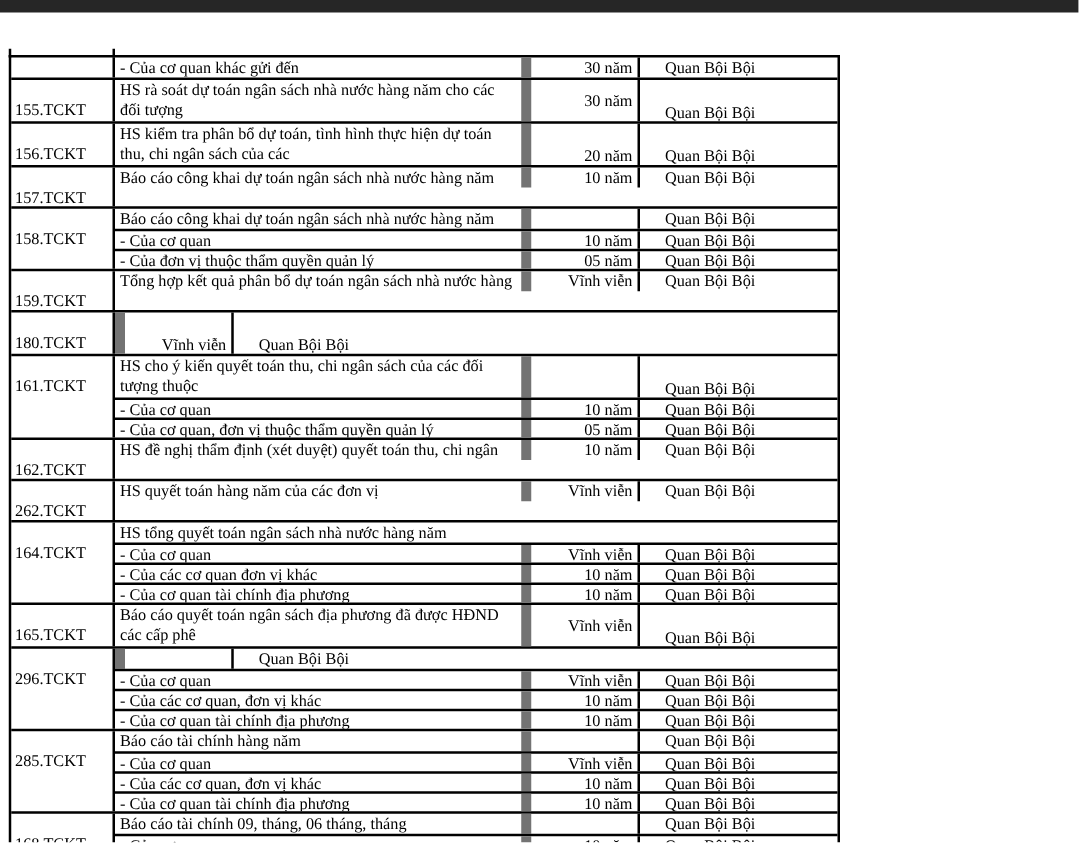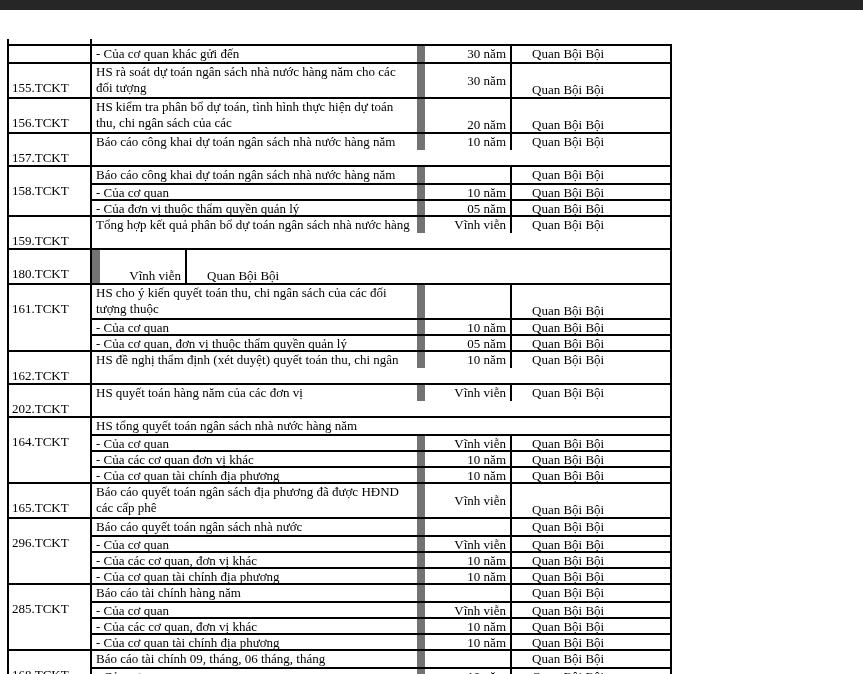--- a/index.html
+++ b/index.html
@@ -159,21 +159,21 @@
         <div class="code cellbox">162.TCKT</div>
         <div class="rows">
           <div class="row h1">
             <div class="desc cellbox">HS đề nghị thẩm định (xét duyệt) quyết toán thu, chi ngân sách nhà nước</div>
             <div class="dur cellbox ">10 năm</div>
             <div class="name cellbox ">Quan Bội Bội</div>
           </div>
         </div>
       </div>
       <div class="group">
-        <div class="code cellbox">202.TCKT</div>
+        <div class="code cellbox">262.TCKT</div>
         <div class="rows">
           <div class="row h1">
             <div class="desc cellbox">HS quyết toán hàng năm của các đơn vị</div>
             <div class="dur cellbox ">Vĩnh viễn</div>
             <div class="name cellbox ">Quan Bội Bội</div>
           </div>
         </div>
       </div>
       <div class="group">
         <div class="code cellbox">164.TCKT</div>
@@ -206,21 +206,20 @@
 chuẩn</div>
             <div class="dur cellbox vc">Vĩnh viễn</div>
             <div class="name cellbox vb">Quan Bội Bội</div>
           </div>
         </div>
       </div>
       <div class="group">
         <div class="code cellbox">296.TCKT</div>
         <div class="rows">
           <div class="row h1">
-            <div class="desc cellbox">Báo cáo quyết toán ngân sách nhà nước</div>
             <div class="dur cellbox "></div>
             <div class="name cellbox ">Quan Bội Bội</div>
           </div>
           <div class="row h1">
             <div class="desc cellbox">- Của cơ quan</div>
             <div class="dur cellbox ">Vĩnh viễn</div>
             <div class="name cellbox ">Quan Bội Bội</div>
           </div>
           <div class="row h1">
             <div class="desc cellbox">- Của các cơ quan, đơn vị khác</div>

